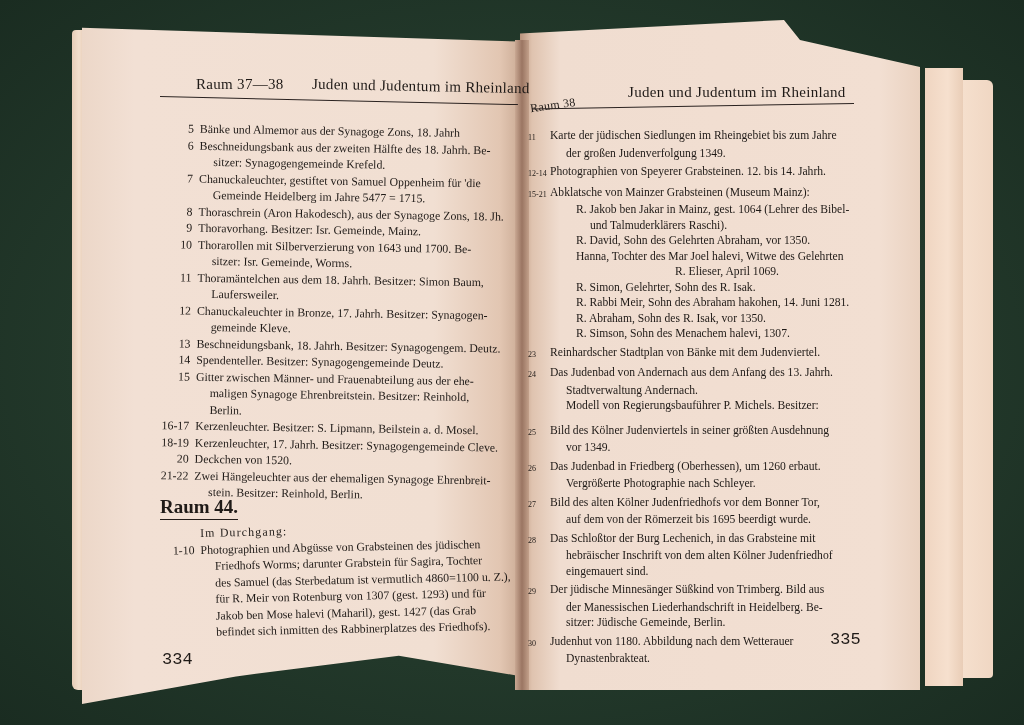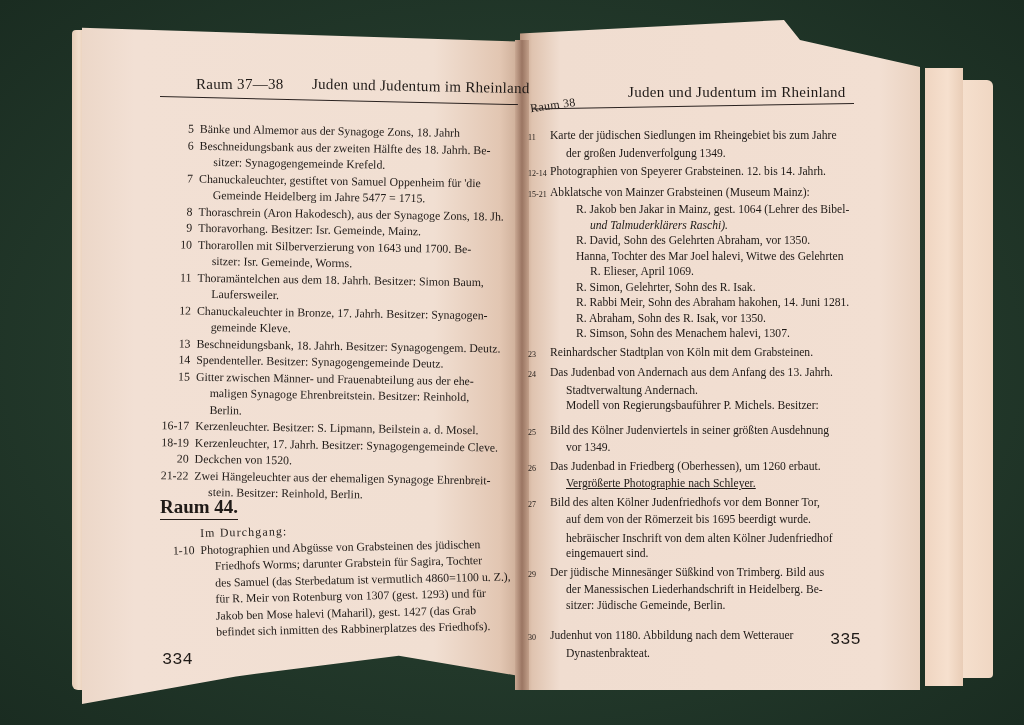--- a/index.html
+++ b/index.html
@@ -208,33 +208,33 @@
         <span class="rnum">12-14</span>
         <span class="txt">Photographien von Speyerer Grabsteinen. 12. bis 14. Jahrh.</span>
       </div>
     </div>
     <div style="margin-bottom: 3px;">
       <div class="entry">
         <span class="rnum">15-21</span>
         <span class="txt">Abklatsche von Mainzer Grabsteinen (Museum Mainz):</span>
       </div>
       <div style="padding-left: 48px;">R. Jakob ben Jakar in Mainz, gest. 1064 (Lehrer des Bibel-</div>
-      <div style="padding-left: 62px; font-style: italic;">und Talmuderklärers Raschi).</div>
+      <div style="padding-left: 62px;">und Talmuderklärers Raschi).</div>
       <div style="padding-left: 48px;">R. David, Sohn des Gelehrten Abraham, vor 1350.</div>
       <div style="padding-left: 48px;">Hanna, Tochter des Mar Joel halevi, Witwe des Gelehrten</div>
-      <div style="padding-left: 62px;">R. Elieser, April 1069.</div>
+      <div style="padding-left: 62px; text-align: center;">R. Elieser, April 1069.</div>
       <div style="padding-left: 48px;">R. Simon, Gelehrter, Sohn des R. Isak.</div>
       <div style="padding-left: 48px;">R. Rabbi Meir, Sohn des Abraham hakohen, 14. Juni 1281.</div>
       <div style="padding-left: 48px;">R. Abraham, Sohn des R. Isak, vor 1350.</div>
       <div style="padding-left: 48px;">R. Simson, Sohn des Menachem halevi, 1307.</div>
     </div>
     <div style="margin-bottom: 3px;">
       <div class="entry">
         <span class="rnum">23</span>
-        <span class="txt">Reinhardscher Stadtplan von Köln mit dem Grabsteinen.</span>
+        <span class="txt">Reinhardscher Stadtplan von Bänke mit dem Judenviertel.</span>
       </div>
     </div>
     <div style="margin-bottom: 9px;">
       <div class="entry">
         <span class="rnum">24</span>
         <span class="txt">Das Judenbad von Andernach aus dem Anfang des 13. Jahrh.</span>
       </div>
       <div class="cont" style="padding-left: 38px;">Stadtverwaltung Andernach.</div>
       <div class="cont" style="padding-left: 38px;">Modell von Regierungsbauführer P. Michels. Besitzer:</div>
     </div>
@@ -243,34 +243,38 @@
         <span class="rnum">25</span>
         <span class="txt">Bild des Kölner Judenviertels in seiner größten Ausdehnung</span>
       </div>
       <div class="cont" style="padding-left: 38px;">vor 1349.</div>
     </div>
     <div style="margin-bottom: 3px;">
       <div class="entry">
         <span class="rnum">26</span>
         <span class="txt">Das Judenbad in Friedberg (Oberhessen), um 1260 erbaut.</span>
       </div>
-      <div class="cont" style="padding-left: 38px; text-decoration: underline;">Vergrößerte Photographie nach Schleyer.</div>
+      <div class="cont" style="padding-left: 38px;">Vergrößerte Photographie nach Schleyer.</div>
     </div>
     <div style="margin-bottom: 3px;">
       <div class="entry">
         <span class="rnum">27</span>
         <span class="txt">Bild des alten Kölner Judenfriedhofs vor dem Bonner Tor,</span>
       </div>
       <div class="cont" style="padding-left: 38px;">auf dem von der Römerzeit bis 1695 beerdigt wurde.</div>
     </div>
     <div style="margin-bottom: 3px;">
+      <div class="entry">
+        <span class="rnum">28</span>
+        <span class="txt">Das Schloßtor der Burg Lechenich, in das Grabsteine mit</span>
+      </div>
       <div class="cont" style="padding-left: 38px;">hebräischer Inschrift von dem alten Kölner Judenfriedhof</div>
       <div class="cont" style="padding-left: 38px;">eingemauert sind.</div>
     </div>
-    <div style="margin-bottom: 15px;">
+    <div style="margin-bottom: 3px;">
       <div class="entry">
         <span class="rnum">29</span>
         <span class="txt">Der jüdische Minnesänger Süßkind von Trimberg. Bild aus</span>
       </div>
       <div class="cont" style="padding-left: 38px;">der Manessischen Liederhandschrift in Heidelberg. Be-</div>
       <div class="cont" style="padding-left: 38px;">sitzer: Jüdische Gemeinde, Berlin.</div>
     </div>
     <div style="margin-bottom: 3px;">
       <div class="entry">
         <span class="rnum">30</span>

